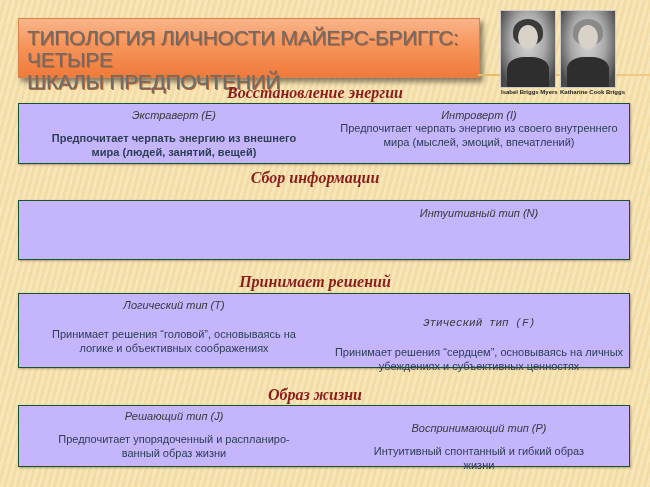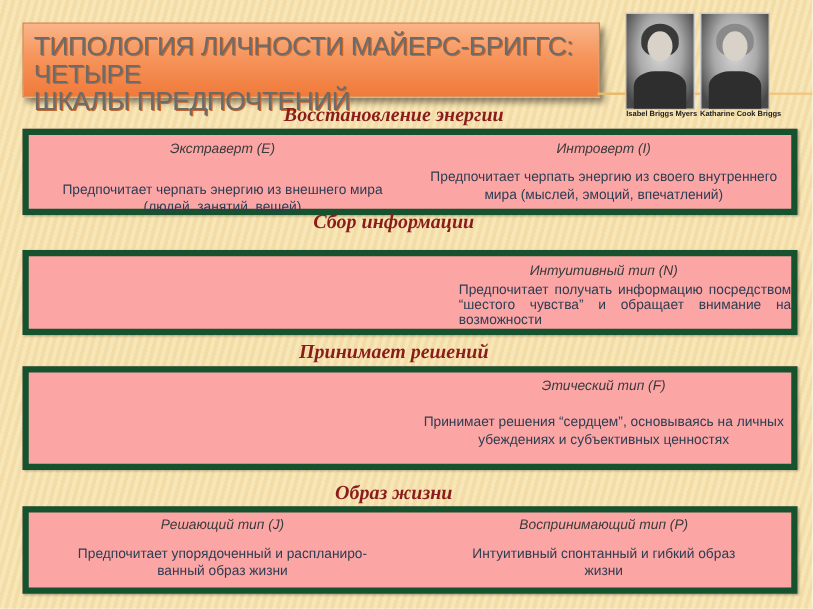--- a/index.html
+++ b/index.html
@@ -37,21 +37,21 @@
     position:absolute; top:89px; font-size:6px; color:#222; font-family:"Liberation Sans", sans-serif;
     white-space:nowrap; font-weight:bold;
   }
   .section-title {
     position:absolute; left:0; width:630px; text-align:center;
     font-family:"Liberation Serif", serif; font-style:italic; font-weight:bold;
     font-size:16px; color:#8b1c1c;
   }
   .box {
     position:absolute; left:18px; width:610px;
-    background:#fca5a5; border:5px solid #14532d; box-shadow: 1px 1px 2px rgba(0,0,0,0.3);
+    background:#c4b5fd; border:1px solid #14532d; box-shadow: 1px 1px 2px rgba(0,0,0,0.3);
   }
   .col { position:absolute; top:0; width:300px; text-align:center; color:#2d3d4f; font-size:11px; }
   .col.left { left:5px; }
   .col.right { left:310px; }
   .head { font-style:italic; font-size:11px; color:#3a3a3a; }
   .desc { font-size:11px; line-height:14px; color:#2d3d52; }
   .just { text-align:justify; text-align-last:left; }
 </style>
 </head>
 <body>
@@ -73,49 +73,52 @@
   <div class="hair" style="background:#8a8a8a;"></div>
     <div class="face"></div>
     <div class="body"></div>
 </div>
 <div class="photo-caption" style="left:560px;">Katharine Cook Briggs</div>
 
 <div class="section-title" style="top:84px;">Восстановление энергии</div>
 <div class="box" style="top:103px; height:59px;">
   <div class="col left">
     <div class="head" style="margin-top:5px;">Экстраверт (Е)</div>
-    <div class="desc" style="margin-top:20px; padding:0 20px;">Предпочитает черпать энергию из внешнего мира (людей, занятий, вещей)</div>
+    <div class="desc" style="margin-top:10px; padding:0 20px;font-weight:bold;">Предпочитает черпать энергию из внешнего мира (людей, занятий, вещей)</div>
   </div>
   <div class="col right">
     <div class="head" style="margin-top:5px;">Интроверт (I)</div>
-    <div class="desc" style="margin-top:10px; padding:0 10px;">Предпочитает черпать энергию из своего внутреннего мира (мыслей, эмоций, впечатлений)</div>
+    <div class="desc" style="margin-top:0; padding:0 10px;">Предпочитает черпать энергию из своего внутреннего мира (мыслей, эмоций, впечатлений)</div>
   </div>
 </div>
 
 <div class="section-title" style="top:169px;">Сбор информации</div>
 <div class="box" style="top:200px; height:58px;">
   <div class="col left">
   </div>
   <div class="col right">
     <div class="head" style="margin-top:6px;text-align:center;">Интуитивный тип (N)</div>
-    <div class="desc just" style="margin-top:3px; padding:0 0 0 34px; line-height:12px;">Предпочитает получать информацию посредством “шестого чувства” и обращает внимание на возможности</div>
   </div>
 </div>
 
 <div class="section-title" style="top:273px;">Принимает решений</div>
 <div class="box" style="top:293px; height:73px;">
+  <div class="col left">
+    <div class="head" style="margin-top:5px;">Логический тип (Т)</div>
+    <div class="desc" style="margin-top:16px; padding:0 22px;">Принимает решения “головой”, основываясь на логике и объективных соображениях</div>
+  </div>
   <div class="col right">
-    <div class="head" style="margin-top:5px;">Этический тип (F)</div>
+    <div class="head" style="margin-top:23px;font-family:Liberation Mono, monospace;">Этический тип (F)</div>
     <div class="desc" style="margin-top:16px; padding:0 5px;">Принимает решения “сердцем”, основываясь на личных убеждениях и субъективных ценностях</div>
   </div>
 </div>
 
 <div class="section-title" style="top:386px;">Образ жизни</div>
 <div class="box" style="top:405px; height:60px;">
   <div class="col left">
     <div class="head" style="margin-top:4px;">Решающий тип (J)</div>
     <div class="desc" style="margin-top:10px; padding:0 22px;">Предпочитает упорядоченный и распланиро-ванный образ жизни</div>
   </div>
   <div class="col right">
-    <div class="head" style="margin-top:4px;text-align:center;">Воспринимающий тип (Р)</div>
+    <div class="head" style="margin-top:16px;text-align:center;">Воспринимающий тип (Р)</div>
     <div class="desc" style="margin-top:10px; padding:0 30px;">Интуитивный спонтанный и гибкий образ жизни</div>
   </div>
 </div>
 
 </body></html>

